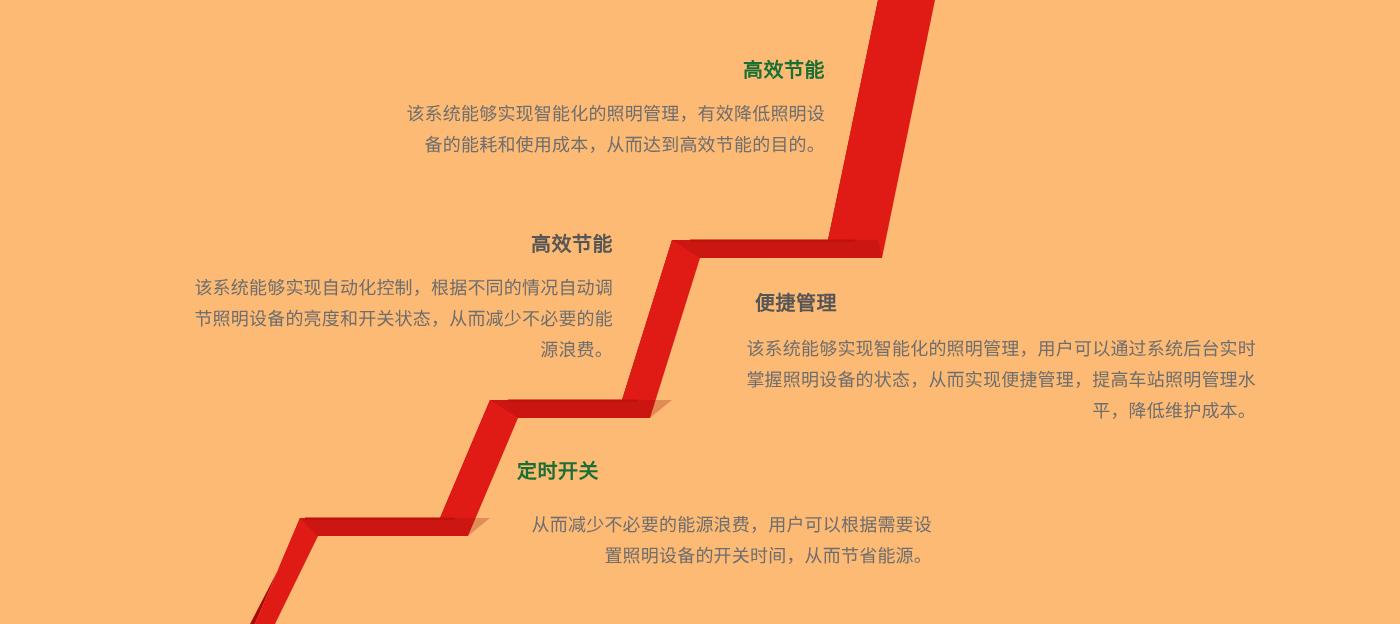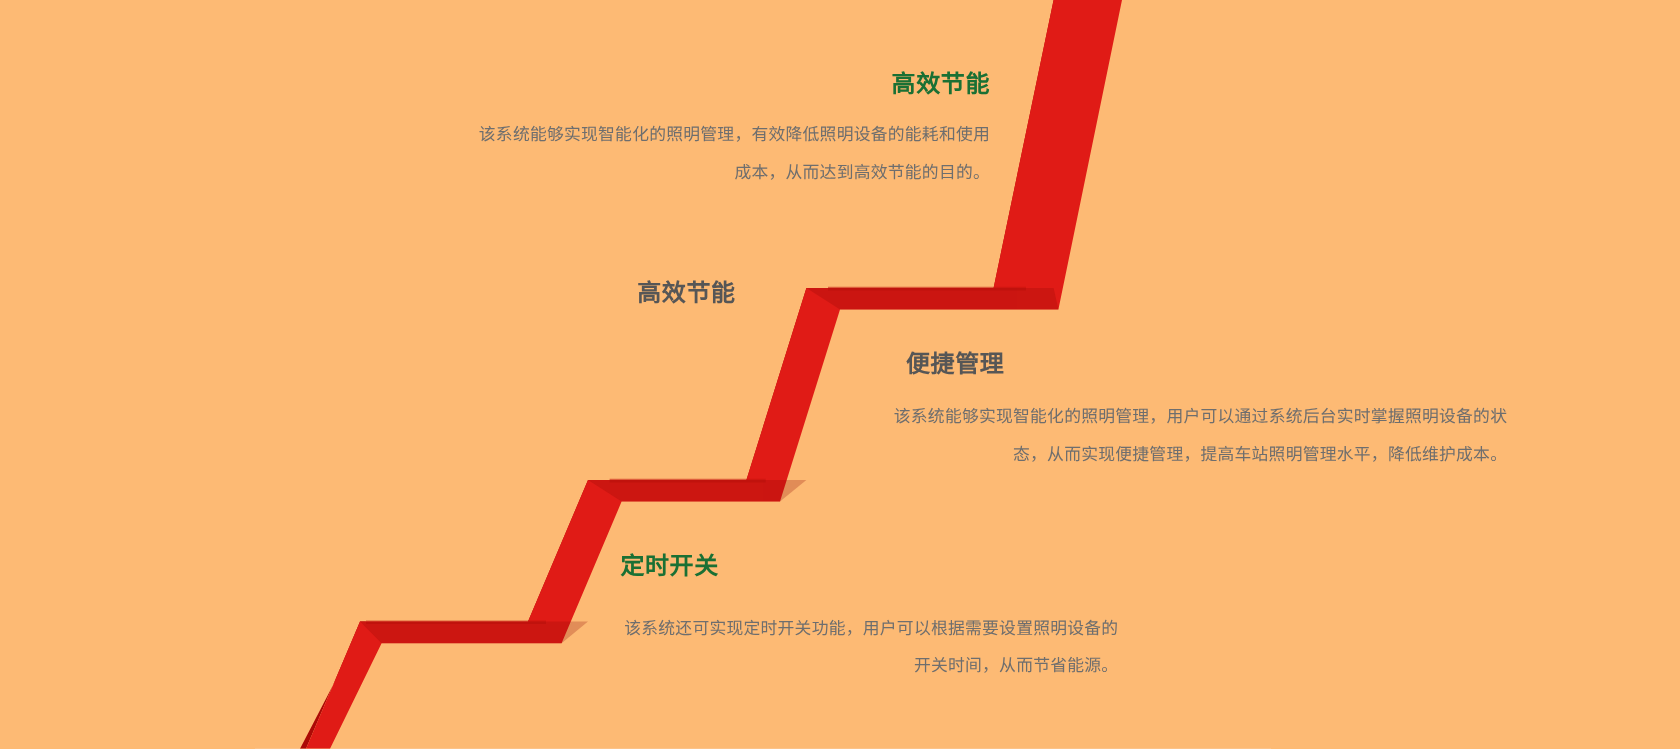--- a/index.html
+++ b/index.html
@@ -34,21 +34,21 @@
   .heading {
     font-size: 20px;
     font-weight: bold;
     letter-spacing: 0.5px;
     margin: 0 0 16px 0;
     line-height: 1.2;
   }
   .heading.green { color: #1a7034; }
   .heading.gray  { color: #565656; }
   .body-text {
-    font-size: 14px;
+    font-size: 18px;
     line-height: 31px;
     color: #6e6e6e;
     margin: 0;
     letter-spacing: 0.2px;
     text-align: right;
   }
   .align-right { text-align: right; }
   .align-left  { text-align: left; }
 
   
@@ -131,25 +131,26 @@
     </g>
   </svg>
 
   <div class="block align-right" id="block-efficiency">
     <h3 class="heading green">高效节能</h3>
     <p class="body-text">该系统能够实现智能化的照明管理，有效降低照明设备的能耗和使用成本，从而达到高效节能的目的。</p>
   </div>
 
   <div class="block align-right" id="block-automation">
     <h3 class="heading gray">高效节能</h3>
+    <p class="body-text">该系统能够实现自动化控制，根据不同的情况自动调节照明设备的亮度和开关状态，从而减少不必要的能源浪费。</p>
   </div>
 
   <div class="block align-left" id="block-management">
     <h3 class="heading gray">便捷管理</h3>
     <p class="body-text">该系统能够实现智能化的照明管理，用户可以通过系统后台实时掌握照明设备的状态，从而实现便捷管理，提高车站照明管理水平，降低维护成本。</p>
   </div>
 
   <div class="block align-left" id="block-timer">
     <h3 class="heading green">定时开关</h3>
-    <p class="body-text">该系统还可实现定时开关功能，用户可以根据需要设置照明设备的开关时间，从而节省能源。</p>
+    <p class="body-text">从而减少不必要的能源浪费，用户可以根据需要设置照明设备的开关时间，从而节省能源。</p>
   </div>
 
 </div>
 
 </body></html>

